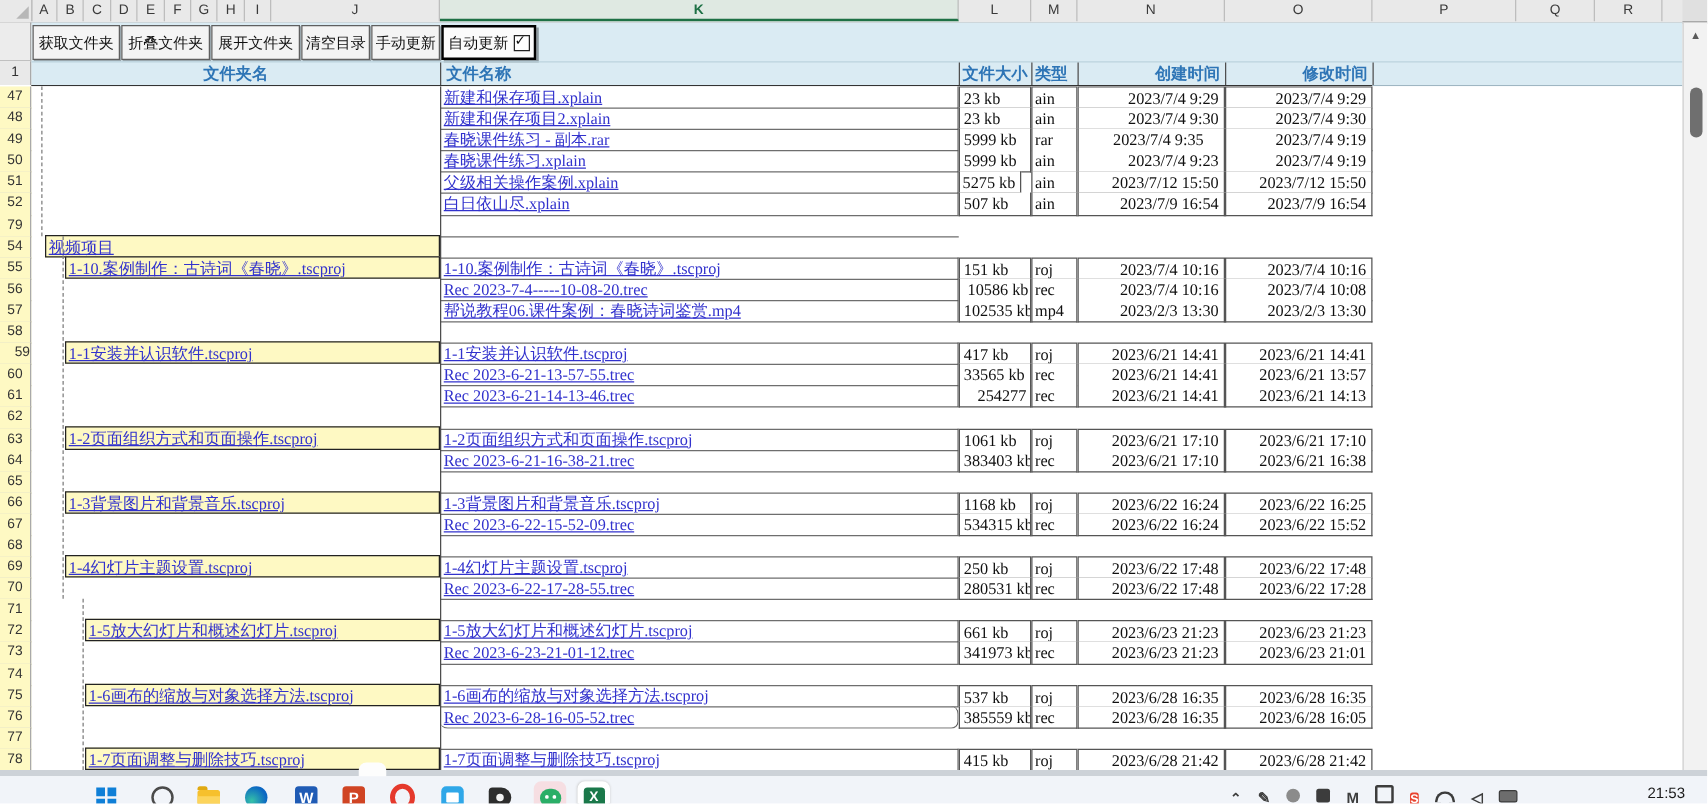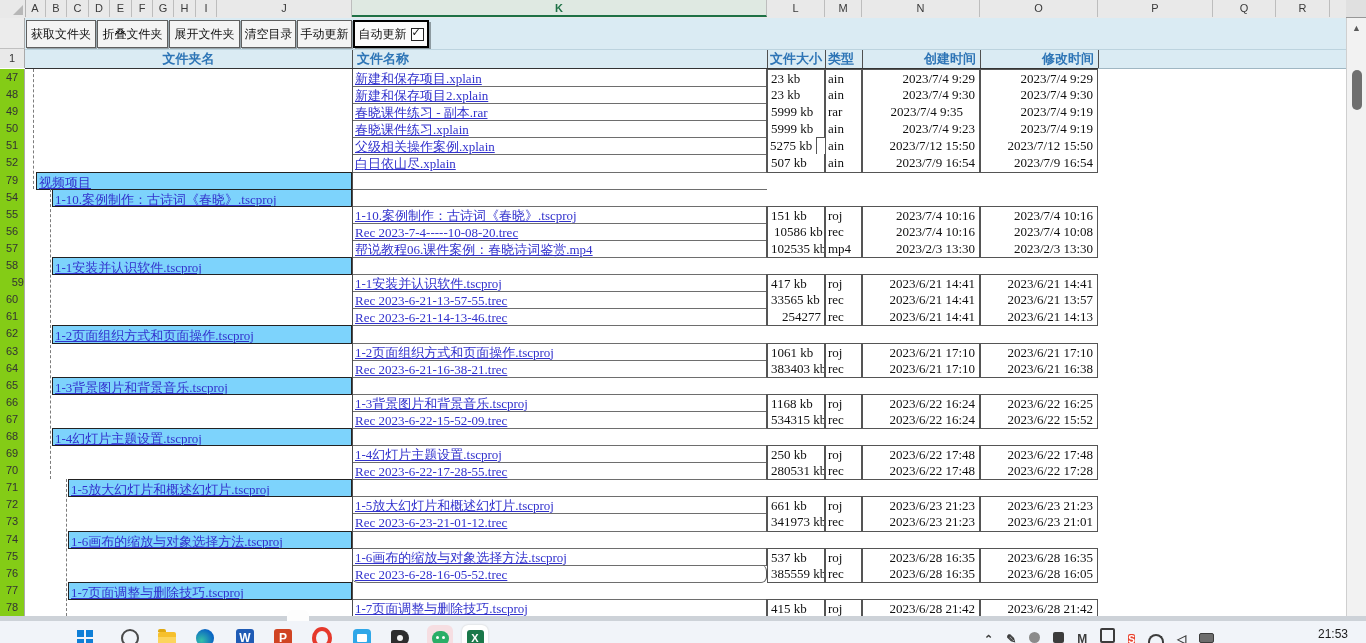--- a/index.html
+++ b/index.html
@@ -21,28 +21,28 @@
   .btn.pressed{border:2px solid #000;background:#fbfbfb;box-shadow:2px 2px 0 #8d9aa0;}
   .chk{display:inline-block;width:11px;height:11px;border:1px solid #222;background:#fff;margin-left:4px;position:relative;}
   .chk:after{content:"✓";position:absolute;left:0px;top:-3px;font-size:11px;color:#111;}
   .hdrline{position:absolute;left:25px;top:49px;width:1321px;height:1px;background:#bcd3de;}
   .hcell{position:absolute;top:50px;height:18px;box-sizing:border-box;font-size:13px;font-weight:bold;color:#2e75b6;
          line-height:17px;border-left:1px solid #4f4f4f;overflow:hidden;white-space:nowrap;}
   .hdrbottom{position:absolute;left:25px;top:68px;width:1073px;height:1px;background:#333;}
   .hdrbottom2{position:absolute;left:1098px;top:68px;width:248px;height:1px;background:#9fb6c2;}
   
   .grid{position:absolute;left:0;top:69px;width:1346px;height:547px;background:#fff;overflow:hidden;}
-  .gutcell{position:absolute;left:0;width:25px;background:#84cc16;border-right:1px solid #a9a9a9;border-bottom:1px solid #cfcfcf;box-sizing:border-box;
+  .gutcell{position:absolute;left:0;width:25px;background:#fef9c3;border-right:1px solid #a9a9a9;border-bottom:1px solid #cfcfcf;box-sizing:border-box;
            font-size:11px;color:#333;text-align:center;}
   .vline352{position:absolute;left:352px;top:0;width:1px;height:547px;background:#4d4d4d;}
   .kcell{position:absolute;left:352px;width:415px;box-sizing:border-box;border-bottom:1px solid #6e6e6e;overflow:hidden;white-space:nowrap;}
   .fcell{position:absolute;box-sizing:border-box;border:1px solid #555;border-top:none;background:#fff;overflow:hidden;white-space:nowrap;
          font-family:"Liberation Serif","DejaVu Serif",serif;font-size:13px;color:#101010;}
   .fcell.topb{border-top:1px solid #555;}
-  .folderbar{position:absolute;box-sizing:border-box;background:#7dd3fc;border:1px solid #222;overflow:hidden;white-space:nowrap;}
+  .folderbar{position:absolute;box-sizing:border-box;background:#fef9c3;border:1px solid #222;overflow:hidden;white-space:nowrap;margin-top:16px;}
   a.cell-link{color:#3232cd;text-decoration:underline;font-family:"Liberation Serif","DejaVu Serif",serif;font-size:13px;cursor:pointer;}
   .dash{position:absolute;width:0;border-left:1px dashed #7c7c7c;}
   
   .vscroll{position:absolute;left:1346px;top:18px;width:20px;height:598px;background:#f2f2f2;border-left:1px solid #cfcfcf;box-sizing:border-box;}
   .vscroll .up{position:absolute;left:0;top:2px;width:19px;height:16px;text-align:center;font-size:9px;color:#5a5a5a;line-height:16px;cursor:pointer;}
   .vscroll .thumb{position:absolute;left:5px;top:52px;width:10px;height:40px;background:#6f6f6f;border-radius:5px;cursor:pointer;}
   .scrollcorner{position:absolute;left:1346px;top:0;width:20px;height:17px;background:#e0e0e0;border-bottom:1px solid #979797;}
   
   .winedge{position:absolute;left:0;top:616px;width:1366px;height:5px;background:#cdd2d8;}
   .notch{position:absolute;left:287px;top:610px;width:22px;height:12px;background:#fdfdfd;border-radius:6px 6px 0 0;}

